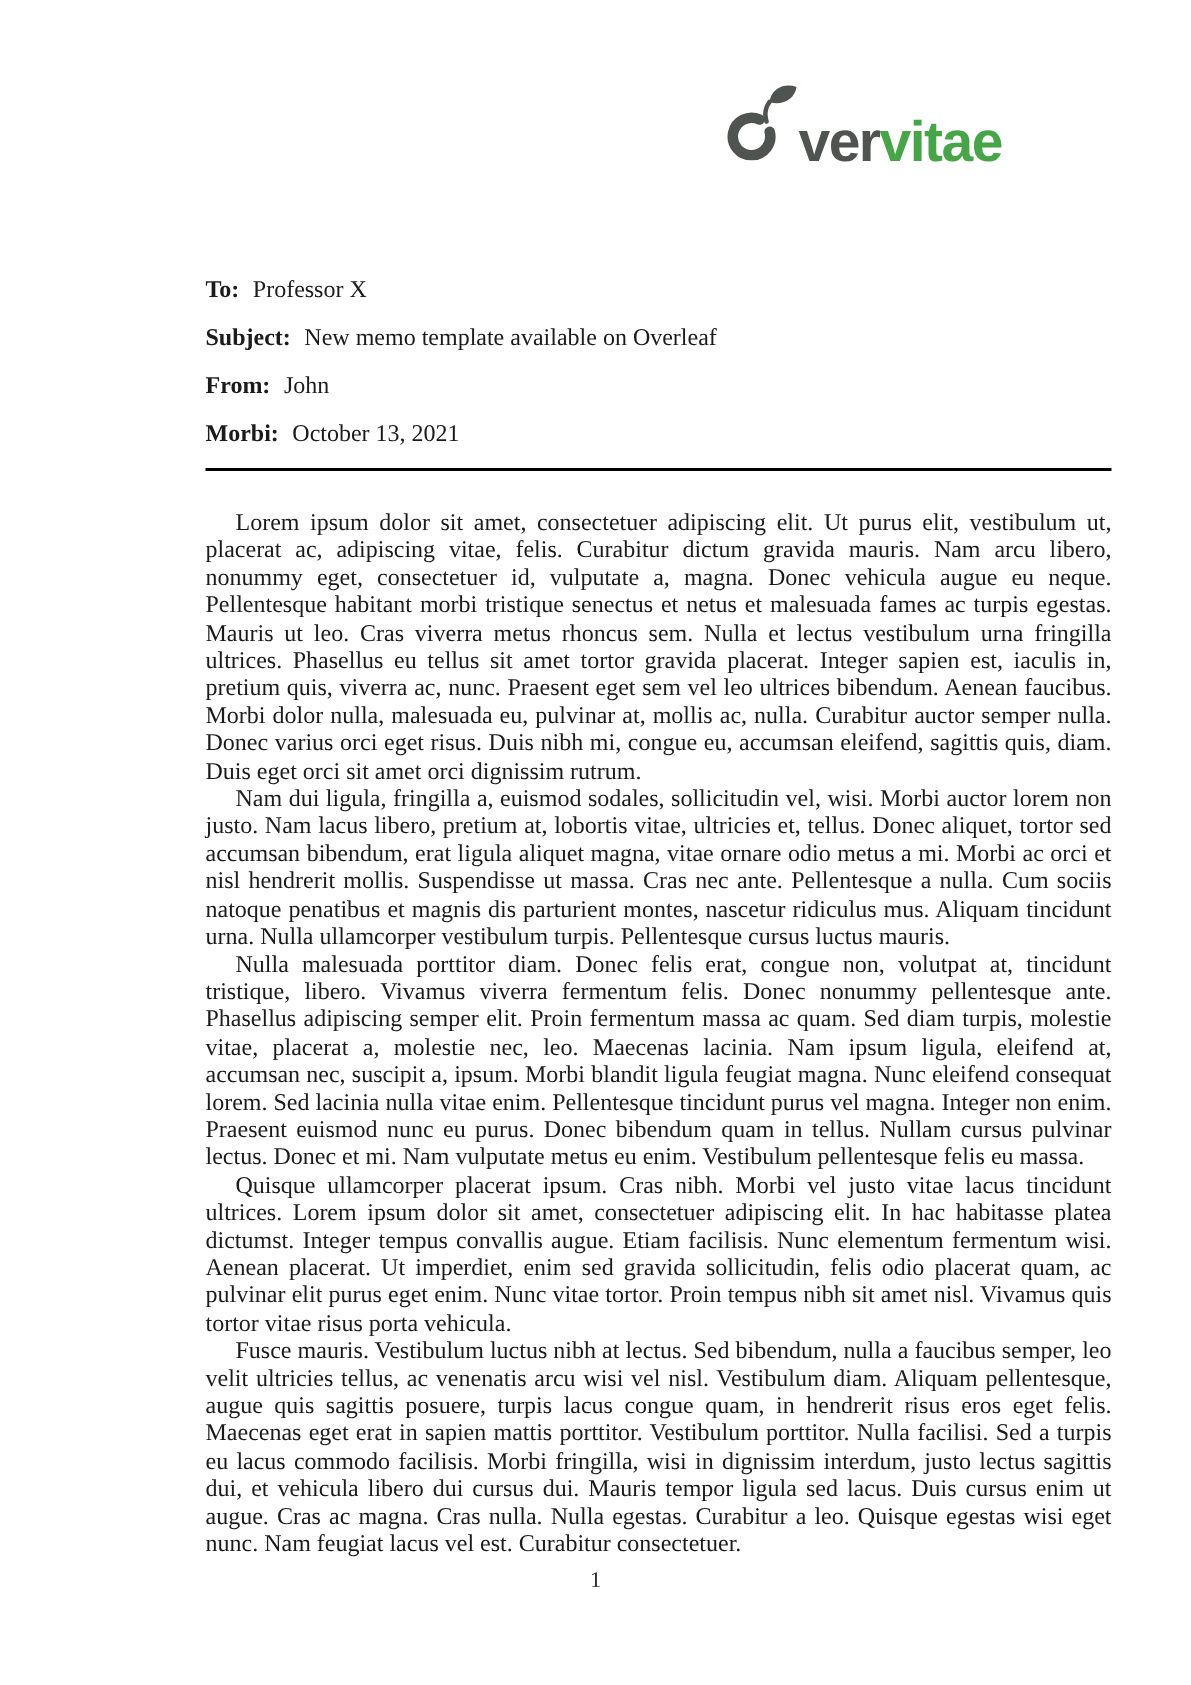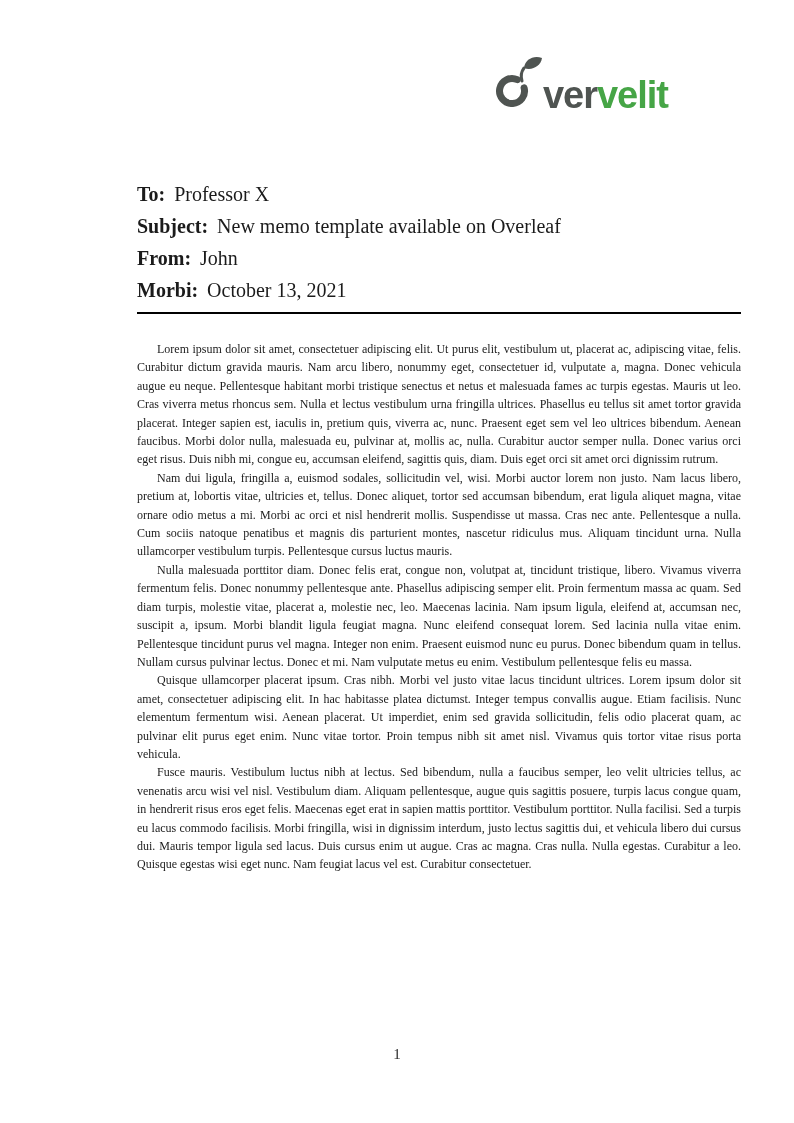--- a/index.html
+++ b/index.html
@@ -30,42 +30,42 @@
   .logo svg { margin-bottom: 7px; display: block; }
   .logo .over { color: var(--logo_gray, #4f5451); }
   .logo .leaf { color: var(--logo_green, #46a546); }
 
   
   .memo-fields {
     position: absolute;
     top: 184px;
     left: 97px;
     width: 604px;
-    font-size: 20px;
+    font-size: 16px;
   }
   .memo-field { line-height: 20px; margin-bottom: 12px; }
   .memo-field .label { font-weight: 700; margin-right: 9px; }
 
   
   .memo-divider {
     position: absolute;
     top: 312px;
     left: 97px;
     width: 604px;
     height: 2px;
     background: var(--rule_color, #000000);
   }
 
   
   .memo-body {
     position: absolute;
     top: 340px;
     left: 97px;
     width: 604px;
-    font-size: 12px;
+    font-size: 16px;
     line-height: 18.4px;
     text-align: justify;
   }
   .memo-body p {
     margin: 0;
     text-indent: 20px;
     hyphens: auto;
     -webkit-hyphens: auto;
   }
 
@@ -88,21 +88,21 @@
   <div class="logo">
     <svg width="48" height="52" viewBox="0 0 48 52" style="color: var(--logo_gray, #4f5451);" aria-hidden="true">
 
       <path d="M 29.1 32.8 A 12.5 12.5 0 1 1 22.3 24.7" fill="none" stroke="currentColor" stroke-width="7" stroke-linecap="round"></path>
 
       <path d="M 27 26 C 25.5 21, 26 17, 29 13" fill="none" stroke="currentColor" stroke-width="3" stroke-linecap="round"></path>
 
       <path d="M 29 13 C 30 4, 39 0, 47 3 C 46 11, 37 16, 29 13 Z" fill="currentColor"></path>
     </svg>
     <span class="over">ver</span>
-      <span class="leaf">velit</span>
+      <span class="leaf">vitae</span>
   </div>
 
   <div class="memo-fields">
     <div class="memo-field">
       <span class="label">To:</span><span class="value">Professor X</span>
     </div>
     <div class="memo-field">
       <span class="label">Subject:</span><span class="value">New memo template available on Overleaf</span>
     </div>
     <div class="memo-field">

